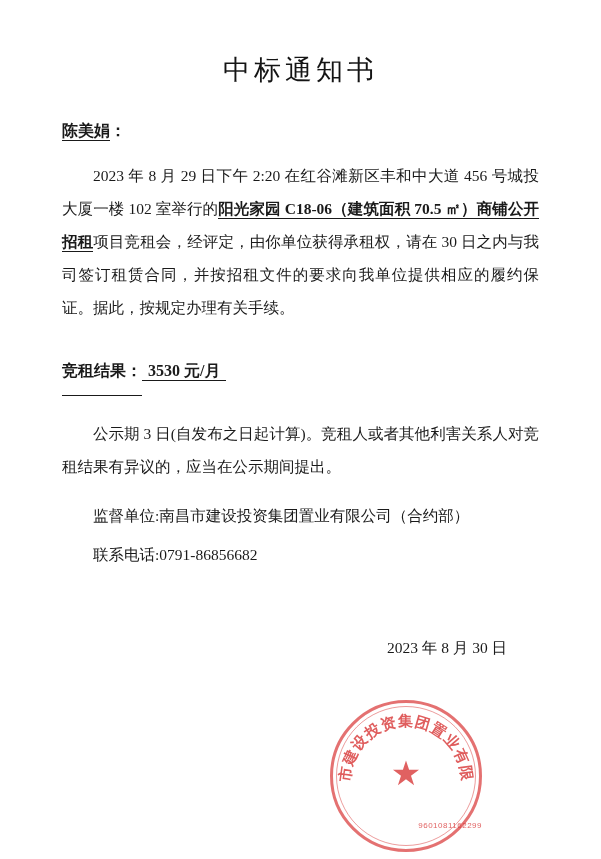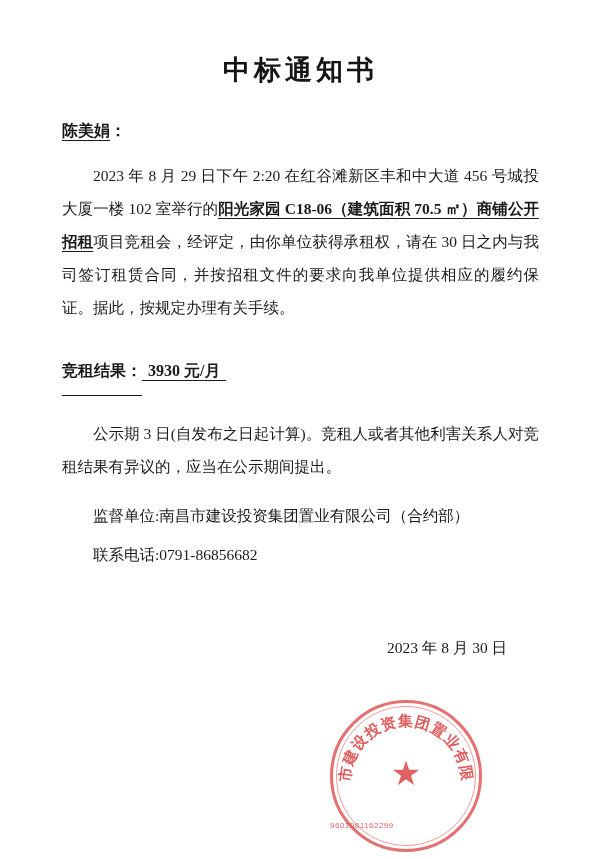--- a/index.html
+++ b/index.html
@@ -19,21 +19,21 @@
     position: relative;
     width: 601px;
     height: 859px;
     padding: 0;
     box-sizing: border-box;
   }
   .doc-title {
     text-align: center;
     font-size: 27px;
     letter-spacing: 4px;
-    font-weight: 700;
+    font-weight: 400;
     margin-top: 52px;
     margin-bottom: 0;
     color: #141414;
   }
   .body-area {
     margin: 0 62px 0 62px;
     font-size: 15.5px;
     line-height: 33px;
     color: #1a1a1a;
   }
@@ -147,42 +147,42 @@
     font-size: 15px;
     font-weight: 700;
     letter-spacing: 1px;
     opacity: 0.82;
   }
   .seal .code {
     position: absolute;
     left: 0;
     bottom: 22px;
     width: 152px;
-    text-align: left;
+    text-align: right;
     font-family: "Liberation Sans", sans-serif;
     font-size: 8px;
     color: #d93a3a;
     opacity: 0.8;
     letter-spacing: 0.5px;
   }
 </style>
 </head>
 <body>
 
 <div class="page">
 
   <h1 class="doc-title">中标通知书</h1>
 
   <div class="body-area">
 
     <div class="salutation"><span class="uline">陈美娟</span><span>：</span></div>
 
     <p class="para"><span>2023 年 8 月 29 日下午 2:20 在红谷滩新区丰和中大道 456 号城投大厦一楼 102 室举行的</span><span class="u b">阳光家园 C18-06（建筑面积 70.5 ㎡）商铺公开招租</span><span>项目竞租会，经评定，由你单位获得承租权，请在 30 日之内与我司签订租赁合同，并按招租文件的要求向我单位提供相应的履约保证。据此，按规定办理有关手续。</span></p>
 
-    <div class="result-line"><span class="label">竞租结果：</span><span class="value">3930 元/月</span></div>
+    <div class="result-line"><span class="label">竞租结果：</span><span class="value">3530 元/月</span></div>
 
     <p class="notice">公示期 3 日(自发布之日起计算)。竞租人或者其他利害关系人对竞租结果有异议的，应当在公示期间提出。</p>
 
     <div class="supervisor">监督单位:南昌市建设投资集团置业有限公司（合约部）</div>
     <div class="phone">联系电话:0791-86856682</div>
 
     <div class="signature-block">
       <div class="date-line">2023 年 8 月 30 日</div>
     </div>
 

